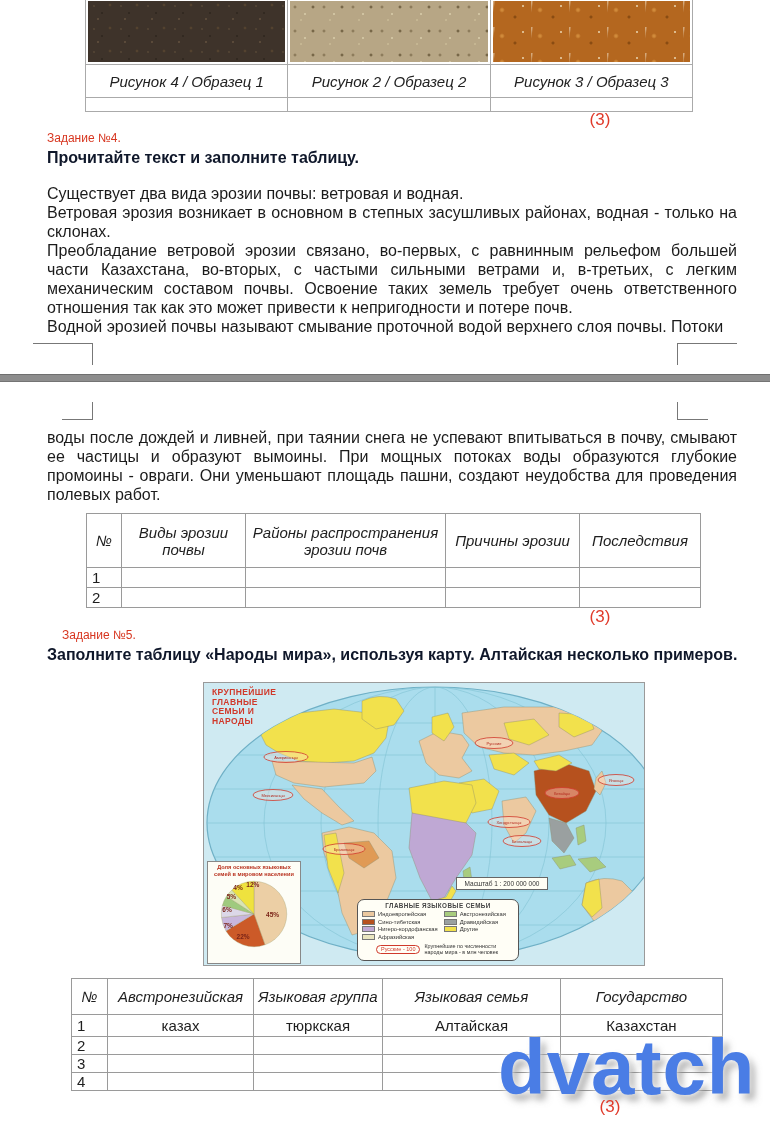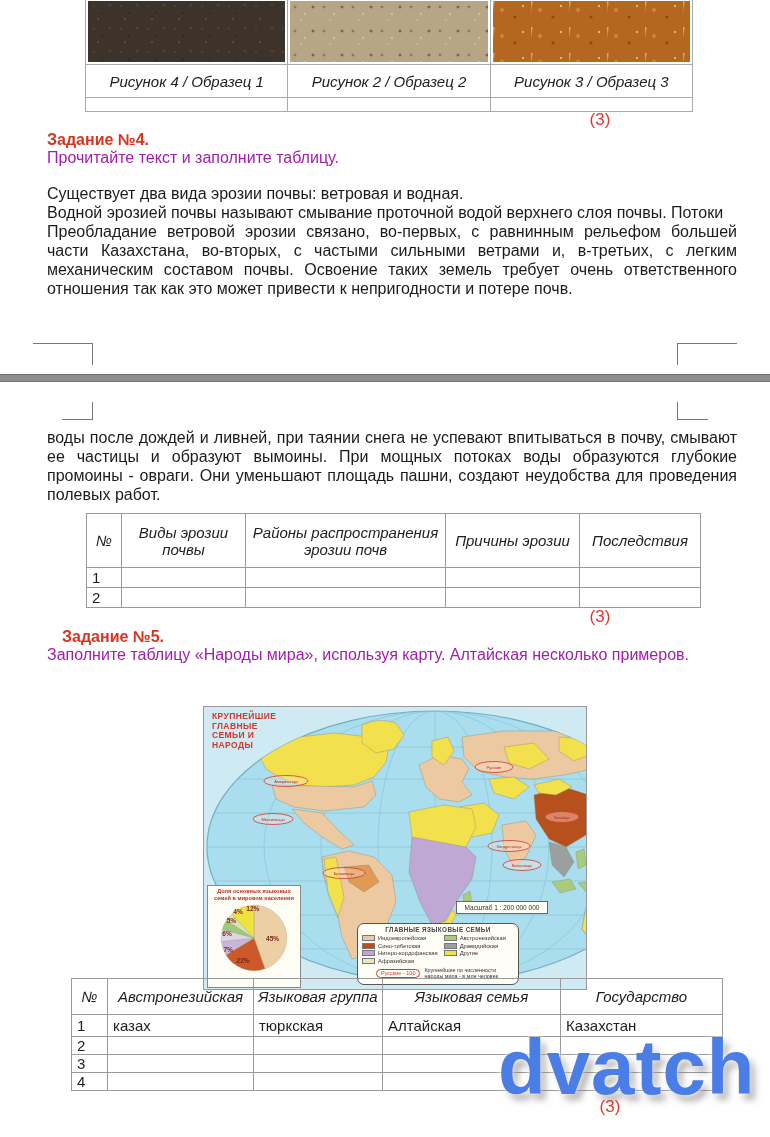--- a/index.html
+++ b/index.html
@@ -29,44 +29,44 @@
     background-image:linear-gradient(100deg, rgba(240,225,200,.55) 2%, transparent 6%),
       radial-gradient(circle 4px at 9px 9px, #d08a3a 25%, transparent 70%),
       radial-gradient(circle 3px at 22px 16px, #8a4c12 25%, transparent 70%),
       radial-gradient(circle 2px at 30px 5px, #e8d3ae 25%, transparent 70%);
     background-size:38px 26px}
   .fig-caption{height:33px;font-style:italic;font-size:15px;text-align:center;color:#222}
   .fig-blank{height:14px}
 
   
   .score{width:80px;text-align:center;color:#e03a2a;font-size:17px}
-  .task-title{color:#d7351f;font-weight:bold;font-size:16px}
-  .task-instr{color:#a21caf;font-weight:normal;font-size:16px}
+  .task-title{color:#d7351f;font-weight:normal;font-size:12px}
+  .task-instr{color:#0f172a;font-weight:bold;font-size:16px}
   .bodytext{width:690px;font-size:16px;line-height:19px;text-align:justify;color:#1b1b1b}
   .bodytext p{margin:0}
   .lead-italic{text-align:left}
 
   
   .page-band{left:0;top:374px;width:770px;height:8px;background:#8d8d8d;
              border-top:1px solid #6f6f6f;border-bottom:1px solid #747474}
   .cm1l{left:33px;top:343px;width:60px;height:22px;border-top:1px solid #777;border-right:1px solid #777}
   .cm1r{left:677px;top:343px;width:60px;height:22px;border-top:1px solid #777;border-left:1px solid #777}
   .cm2l{left:62px;top:402px;width:31px;height:18px;border-bottom:1px solid #777;border-right:1px solid #777}
   .cm2r{left:677px;top:402px;width:31px;height:18px;border-bottom:1px solid #777;border-left:1px solid #777}
 
   
   table.ans{border-collapse:collapse;table-layout:fixed}
   table.ans td,table.ans th{border:1px solid #9a9a9a;font-weight:normal;vertical-align:middle}
   table.ans th{font-style:italic;font-size:15px;line-height:17px;text-align:center;padding:2px 3px}
   table.ans td{font-size:15px;padding:0 5px}
   .numcell{text-align:left}
-  .valcell{text-align:left;font-size:16px}
-
-  
-  .map{left:203px;top:706px;width:384px;height:284px;border:1px solid #9a9a9a;background:#cfeaf2;overflow:hidden}
+  .valcell{text-align:center;font-size:16px}
+
+  
+  .map{left:203px;top:682px;width:442px;height:284px;border:1px solid #9a9a9a;background:#cfeaf2;overflow:hidden}
   .map-title{left:8px;top:5px;color:#d0392b;font-weight:bold;font-size:8.5px;line-height:9.5px;letter-spacing:.4px}
   .pie-inset{left:3px;top:178px;width:94px;height:103px;background:#fdfdf6;border:1px solid #888;}
   .pie-title{margin-top:2px;text-align:center;font-size:5.6px;line-height:6.5px;font-weight:bold;color:#b8321f;padding:0 4px}
   .scale-box{left:252px;top:194px;width:92px;height:13px;background:#fffef4;border:1px solid #666;
              font-size:6.5px;text-align:center;line-height:11px;color:#333}
   .legend{left:153px;top:216px;width:162px;height:62px;background:#fffef6;border:1px solid #555;border-radius:7px;padding:2px 4px}
   .legend-title{text-align:center;font-size:6.3px;font-weight:bold;color:#444;letter-spacing:.4px;margin-bottom:2px}
   .legend-cols{display:flex;gap:6px}
   .legend-col{width:50%}
   .legend-item{display:flex;align-items:center;margin-bottom:1.5px}
@@ -110,22 +110,23 @@
 </tbody>
   </table>
 
 <div class="abs score" style="left:560px;top:110px">(3)</div>
 
 <div class="abs task-title" style="left:47px;top:131px">Задание №4.</div>
 <div class="abs task-instr" style="left:47px;top:149px">Прочитайте текст и заполните таблицу.</div>
 
 <div class="abs bodytext" style="left:47px;top:184px">
   <p class="lead-italic">Существует два вида эрозии почвы: ветровая и водная.</p>
+  <p>Ветровая эрозия возникает в основном в степных засушливых районах, водная -  только на склонах.</p>
+  <p>Преобладание ветровой эрозии связано, во-первых, с равнинным рельефом большей части Казахстана, во-вторых, с частыми сильными ветрами и, в-третьих, с легким механическим составом почвы.  Освоение таких земель требует очень ответственного отношения так как это может привести  к непригодности и потере почв.</p>
   <p>Водной эрозией почвы называют смывание проточной водой верхнего слоя почвы. Потоки</p>
-  <p>Преобладание ветровой эрозии связано, во-первых, с равнинным рельефом большей части Казахстана, во-вторых, с частыми сильными ветрами и, в-третьих, с легким механическим составом почвы.  Освоение таких земель требует очень ответственного отношения так как это может привести  к непригодности и потере почв.</p>
 </div>
 
 <div class="abs cm1l"></div>
 <div class="abs cm1r"></div>
 <div class="abs page-band"></div>
 <div class="abs cm2l"></div>
 <div class="abs cm2r"></div>
 
 <div class="abs bodytext" style="left:47px;top:428px">
   <p>воды после дождей и ливней, при таянии снега не успевают впитываться в почву, смывают ее частицы и образуют вымоины. При мощных потоках воды образуются глубокие промоины - овраги. Они уменьшают площадь пашни, создают неудобства для проведения полевых работ.</p>

